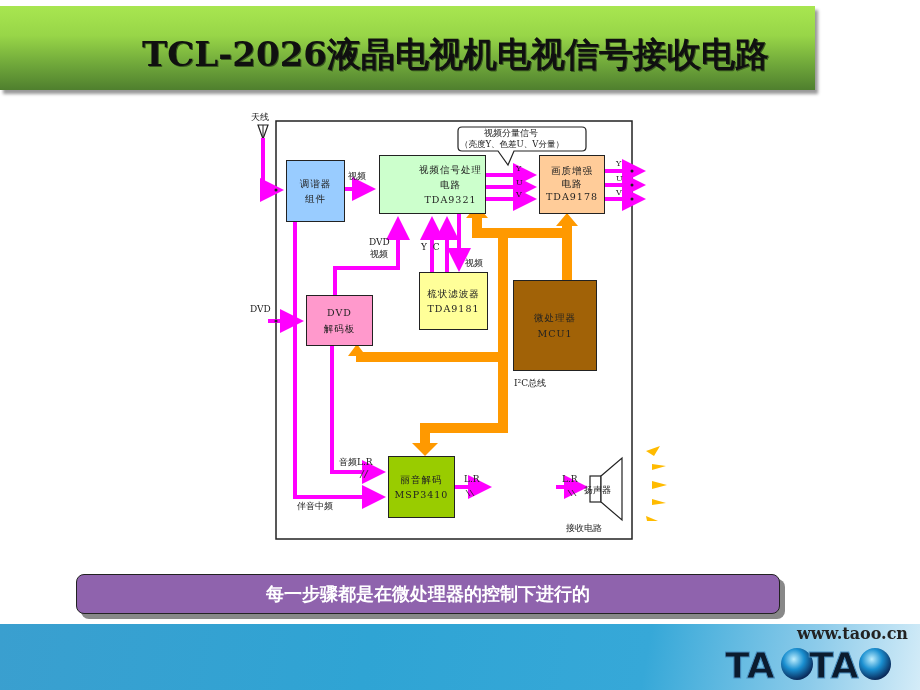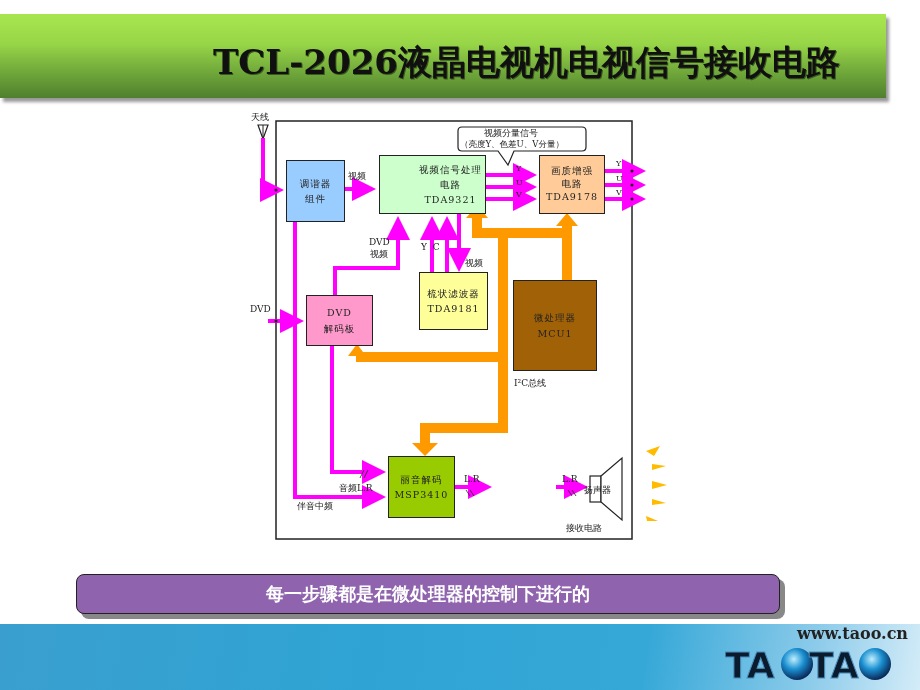--- a/index.html
+++ b/index.html
@@ -1,20 +1,20 @@
 <!DOCTYPE html>
 <html><head>
 <meta charset="utf-8">
 <style>
   * { margin: 0; padding: 0; box-sizing: border-box; }
   html, body { width: 920px; height: 690px; overflow: hidden; background: #ffffff; }
   body { position: relative; font-family: "DejaVu Sans", sans-serif; }
 
   .title-bar {
-    position: absolute; left: 0; top: 14px; width: 886px; height: 84px;
+    position: absolute; left: 0; top: 6px; width: 815px; height: 84px;
     background: linear-gradient(to bottom, #a8e650 0%, #98d648 35%, #6fa73a 70%, #4f7f2e 100%);
     box-shadow: 3px 4px 3px #9a9a9a;
   }
   .title-text {
     position: absolute; right: 46px; top: 26px;
     font-family: "DejaVu Serif", serif; font-weight: bold; font-size: 34px;
     color: #101010; letter-spacing: 0px;
     text-shadow: 1px 1px 0 #3a5a1f;
   }
 
@@ -202,21 +202,21 @@
   <div class="label" style="left:516px;top:179px;font-size:8px;">U</div>
   <div class="label" style="left:516px;top:191px;font-size:8px;">V</div>
   <div class="label" style="left:616px;top:160px;font-size:8px;">Y</div>
   <div class="label" style="left:616px;top:175px;font-size:8px;">U</div>
   <div class="label" style="left:616px;top:189px;font-size:8px;">V</div>
   <div class="label" style="left:369px;top:238px;">DVD</div>
   <div class="label" style="left:370px;top:250px;">视频</div>
   <div class="label" style="left:421px;top:243px;white-space:pre;">Y  C</div>
   <div class="label" style="left:465px;top:259px;">视频</div>
   <div class="label" style="left:514px;top:379px;">I²C总线</div>
-  <div class="label" style="left:339px;top:458px;margin-top:26px;">音频L.R</div>
+  <div class="label" style="left:339px;top:458px;">音频L.R</div>
   <div class="label" style="left:297px;top:502px;">伴音中频</div>
   <div class="label" style="left:464px;top:475px;">L.R</div>
   <div class="label" style="left:562px;top:475px;">L.R</div>
   <div class="label" style="left:584px;top:446px;margin-top:40px;">扬声器</div>
   <div class="label" style="left:566px;top:524px;">接收电路</div>
 </div>
 
 <div class="caption-box">
   <span class="caption-text">每一步骤都是在微处理器的控制下进行的</span>
 </div>

